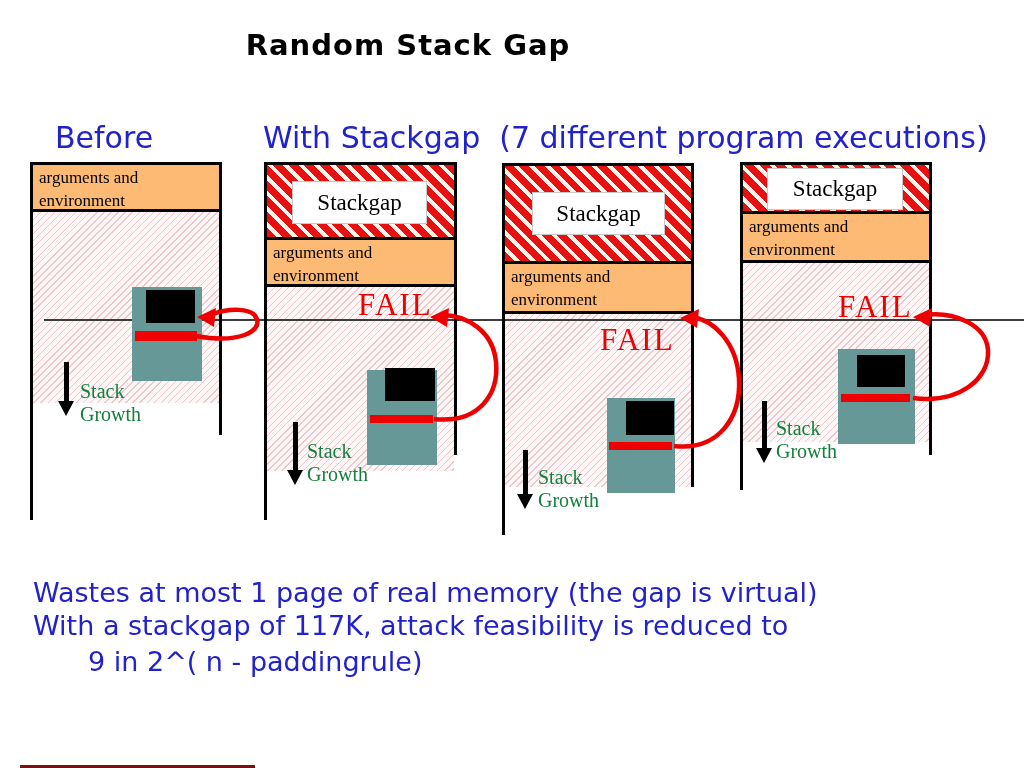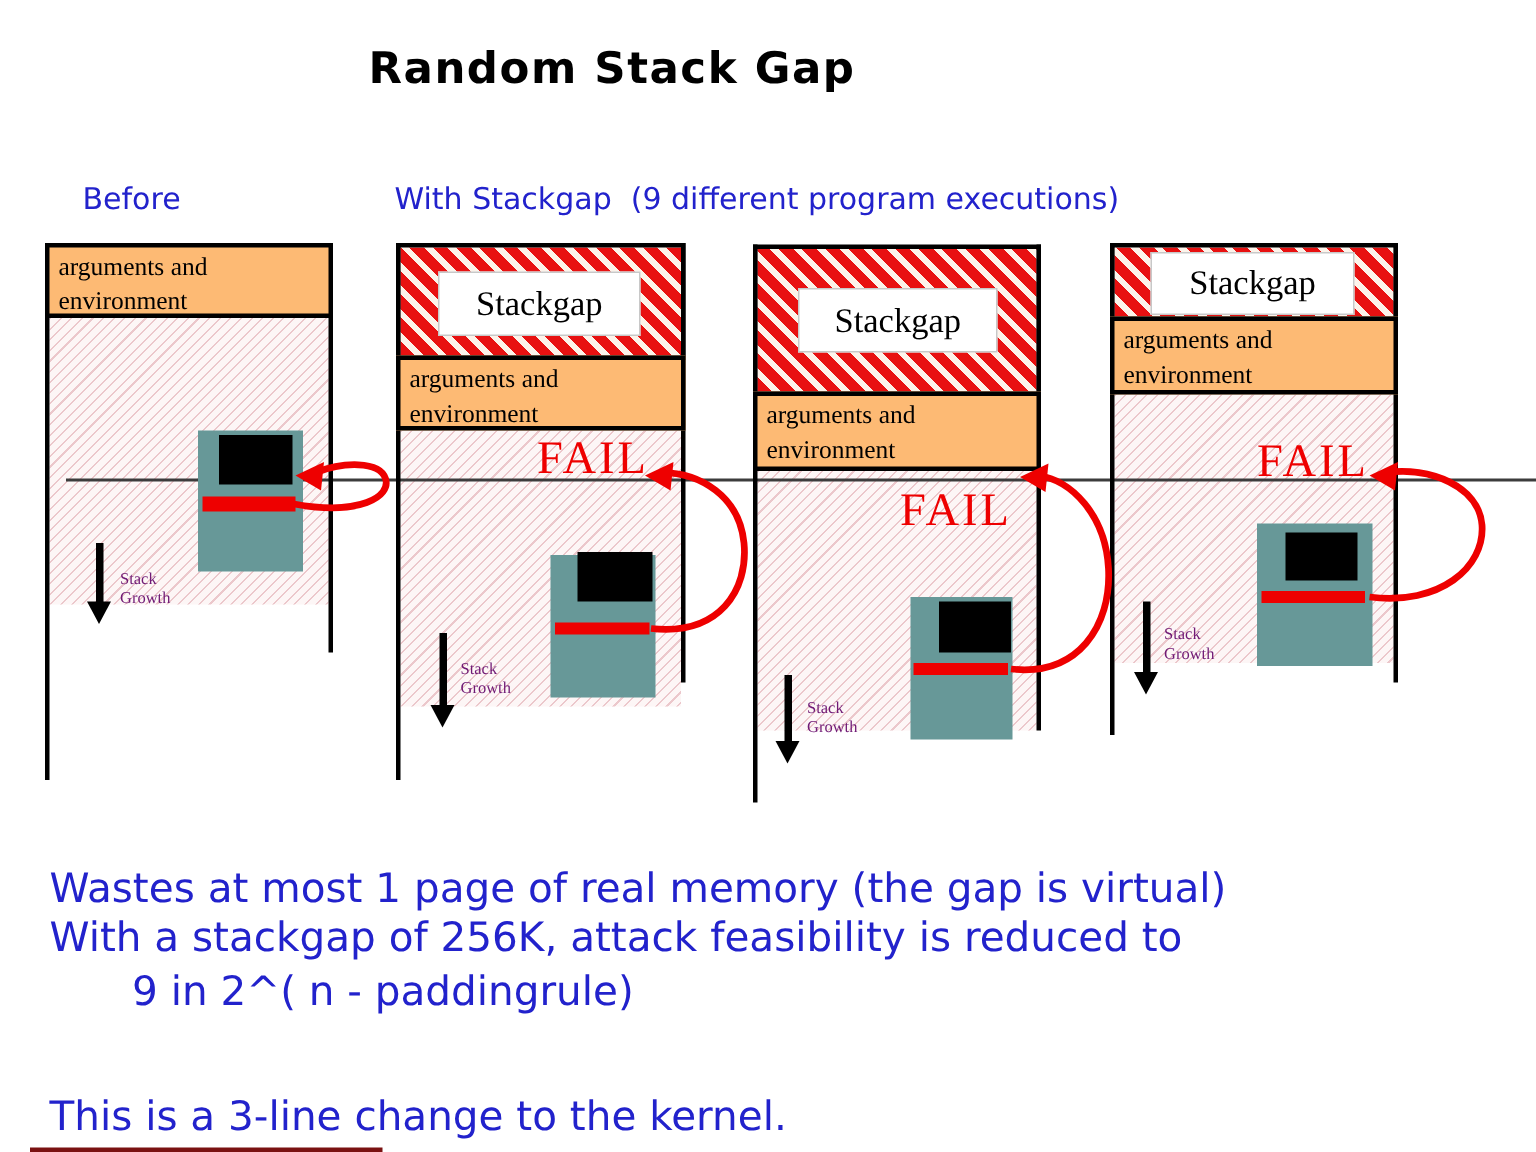--- a/index.html
+++ b/index.html
@@ -7,21 +7,21 @@
     position:relative; width:1024px; height:768px; background:#ffffff;
     font-family:"DejaVu Sans", sans-serif; overflow:hidden;
   }
   .abs { position:absolute; }
   .serif { font-family:"Liberation Serif", serif; }
 
   .slide-title {
     left:0; top:28px; width:816px; text-align:center;
     font-size:29px; font-weight:bold; color:#000; letter-spacing:1px;
   }
-  .heading { color:#2222cc; font-size:20px; white-space:pre; }
+  .heading { color:#2222cc; font-size:30px; white-space:pre; }
 
   
   .vline { width:3px; background:#000; z-index:3; }
 
   
   .box { box-sizing:border-box; border:3px solid #000; z-index:3; }
   .hatch-red {
     background: repeating-linear-gradient(45deg, #e81111 0px, #e81111 7px, #fdf3ea 7px, #fdf3ea 11px);
   }
   .gap-label {
@@ -48,36 +48,36 @@
 
   .fail { color:#ee0000; font-size:31px; letter-spacing:2px; z-index:4; }
 
   
   .sg-stem { width:5px; background:#000; z-index:4; }
   .sg-head {
     width:0; height:0; z-index:4;
     border-left:8px solid transparent; border-right:8px solid transparent;
     border-top:15px solid #000;
   }
-  .sg-text { font-size:11px; line-height:1.15; color:#701a75; z-index:4; }
+  .sg-text { font-size:20px; line-height:1.15; color:#15803d; z-index:4; }
 
   .arrows-svg { left:0; top:0; width:1024px; height:768px; z-index:6; pointer-events:none; }
 
   .note { color:#2222cc; font-size:27px; white-space:pre; }
   .footer-sliver { left:20px; top:765px; width:235px; height:3px; background:#7a1212; z-index:2; }
 </style>
 </head>
 <body>
 
 <div class="stage">
 
   <div class="abs slide-title">Random Stack Gap</div>
 
   <div class="abs heading" style="left:55px; top:120px;">Before</div>
-  <div class="abs heading" style="left:263px; top:120px;">With Stackgap  (9 different program executions)</div>
+  <div class="abs heading" style="left:263px; top:120px;">With Stackgap  (7 different program executions)</div>
 
   <div class="abs rule"></div>
 
   <div class="abs vline" style="left:30px;  top:162px; height:358px;"></div>
   <div class="abs vline" style="left:219px; top:162px; height:273px;"></div>
   <div class="abs box args serif" style="left:30px; top:162px; width:192px; height:50px;">arguments and environment</div>
   <div class="abs hatch-pink" style="left:33px; top:212px; width:186px; height:191px;"></div>
   <div class="abs puter-body" style="left:132px; top:287px; width:70px; height:94px;"></div>
   <div class="abs puter-screen" style="left:146px; top:290px; width:49px; height:33px;"></div>
   <div class="abs puter-bar" style="left:135px; top:331px; width:62px; height:10px;"></div>
@@ -148,19 +148,18 @@
     </g>
     <g fill="#ee0000" stroke="none">
       <polygon points="197,317 216,308 214,327"></polygon>
       <polygon points="430,317 449,308 447,327"></polygon>
       <polygon points="680,318 699,309 697,328"></polygon>
       <polygon points="913,317 932,308 930,327"></polygon>
     </g>
   </svg>
 
   <div class="abs note" style="left:33px; top:533px;margin-top:44px;">Wastes at most 1 page of real memory (the gap is virtual)</div>
-  <div class="abs note" style="left:33px; top:610px;">With a stackgap of 256K, attack feasibility is reduced to</div>
+  <div class="abs note" style="left:33px; top:610px;">With a stackgap of 117K, attack feasibility is reduced to</div>
   <div class="abs note" style="left:88px; top:646px;">9 in 2^( n - paddingrule)</div>
-  <div class="abs note" style="left:33px; top:729px;">This is a 3-line change to the kernel.</div>
 
   <div class="abs footer-sliver"></div>
 
 </div>
 
 </body></html>

